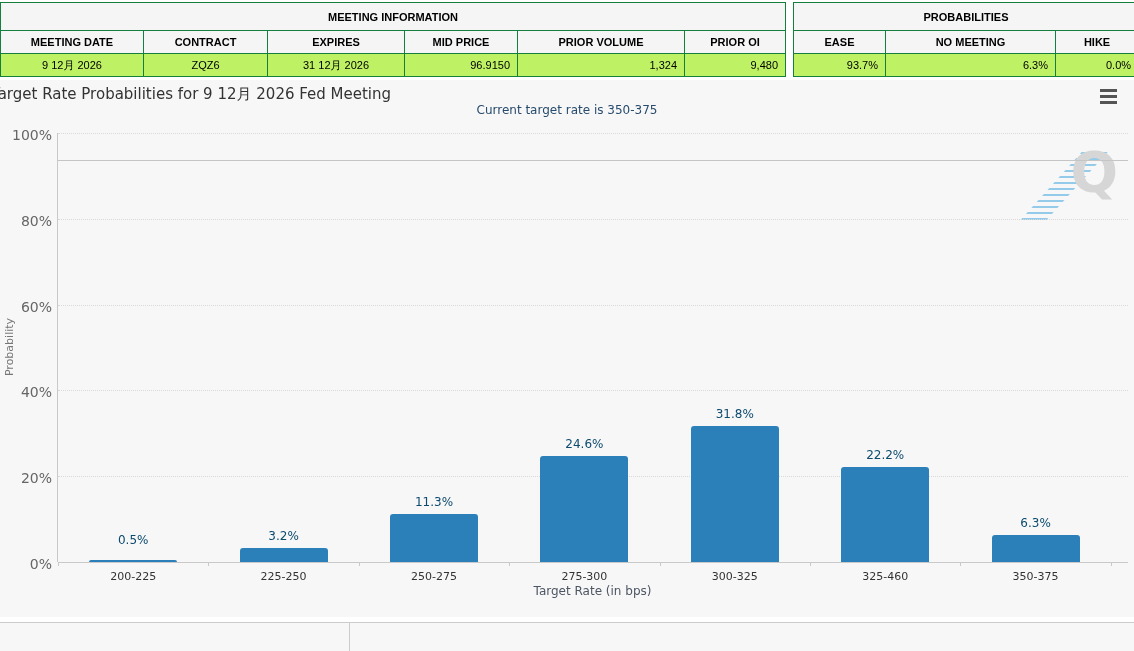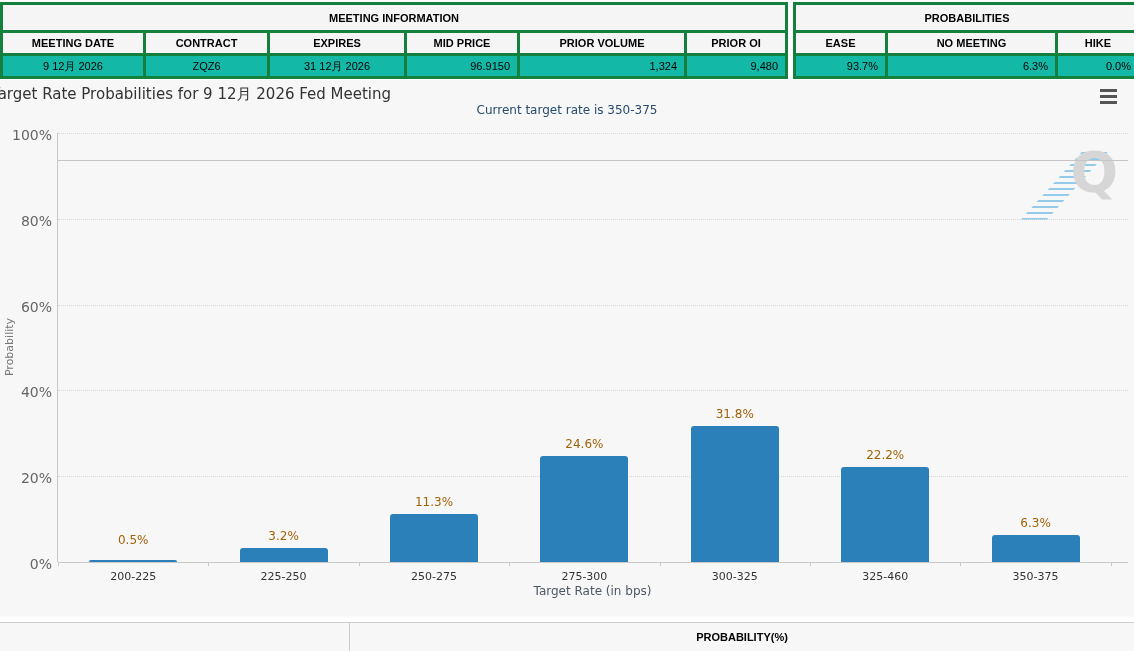--- a/index.html
+++ b/index.html
@@ -2,44 +2,44 @@
 <html><head>
 <meta charset="utf-8">
 <style>
   * { margin:0; padding:0; box-sizing:border-box; }
   html,body { width:1134px; height:651px; }
   body { font-family:"Liberation Sans", sans-serif; background:#fff; overflow:hidden; position:relative; }
   .page { position:absolute; left:0; top:0; width:1134px; height:651px; }
 
   
   table { border-collapse:collapse; position:absolute; table-layout:fixed; font-size:11px; color:#000; background:#fff; }
-  table, table th, table td { border:3px solid #15803d; }
+  table, table th, table td { border:1px solid #15803d; }
   th.grp { height:28px; background:#f5f5f5; font-weight:bold; text-align:center; font-size:11px; }
   tr.hdr th { height:23px; background:#f5f5f5; font-weight:bold; text-align:center; padding:0 6px; white-space:nowrap; overflow:hidden; }
-  tr.val td { height:23px; background:#14b8a6; padding:0 7px; white-space:nowrap; overflow:hidden; }
+  tr.val td { height:23px; background:#bef264; padding:0 7px; white-space:nowrap; overflow:hidden; }
   .c { text-align:center; } .r { text-align:right; }
 
   
   .chart-panel { position:absolute; left:0; top:80px; width:1134px; height:537px; background:#f7f7f7; }
   .chart-title { position:absolute; left:-9px; top:5px; font-size:15px; color:#333; white-space:nowrap;
                  font-family:"DejaVu Sans","Liberation Sans",sans-serif; }
   .chart-subtitle { position:absolute; left:0; top:23px; width:1134px; text-align:center; font-size:12px;
                     color:#274b6d; font-family:"DejaVu Sans","Liberation Sans",sans-serif; }
   .burger { position:absolute; right:17px; top:9px; width:17px; cursor:pointer; }
   .burger div { height:3px; background:#555; margin-bottom:3px; }
 
   .plot { position:absolute; left:57px; top:53px; width:1071px; height:429px;
           border-left:1px solid #c9c9c9; }
   .gridline { position:absolute; left:0; width:100%; height:0; border-top:1px dotted #d9d9d9; }
   .baseline { position:absolute; left:0; width:100%; height:0; border-top:1px solid #c9c9c9; }
   .plotline { position:absolute; left:0; width:100%; height:0; border-top:1px solid #c5c5c5; }
   .ytick { position:absolute; left:-48px; width:42px; text-align:right; font-size:14px; color:#666;
            font-family:"DejaVu Sans",sans-serif; }
   .bar { position:absolute; bottom:0; border-radius:3px 3px 0 0; }
-  .bar-label { position:absolute; font-size:12px; color:#a16207; transform:translateX(-50%); white-space:nowrap;
+  .bar-label { position:absolute; font-size:12px; color:#0c4a6e; transform:translateX(-50%); white-space:nowrap;
                font-family:"DejaVu Sans",sans-serif; }
   .xtick-label { position:absolute; top:437px; transform:translateX(-50%); font-size:11px; color:#333;
                  white-space:nowrap; font-family:"DejaVu Sans",sans-serif; }
   .xtick-mark { position:absolute; top:429px; width:0; height:4px; border-left:1px solid #c9c9c9; }
   .xaxis-title { position:absolute; left:57px; width:1071px; top:504px; text-align:center; font-size:12px;
                  color:#4d5663; font-family:"DejaVu Sans",sans-serif; }
   .yaxis-title { position:absolute; left:-108px; top:207px; width:120px; height:14px; text-align:center;
                  font-size:11px; color:#777; transform:rotate(-90deg);
                  font-family:"DejaVu Sans",sans-serif; }
 
@@ -180,16 +180,15 @@
         <div class="xtick-label" style="left: 977.6px;">350-375</div>
         <div class="yaxis-title">Probability</div>
       </div>
 
     <div class="xaxis-title">Target Rate (in bps)</div>
   </div>
 
 
   <div class="bottom-strip">
     <div class="bottom-left"></div>
-    <div class="bottom-right">PROBABILITY(%)</div>
   </div>
 
 </div>
 
 </body></html>

